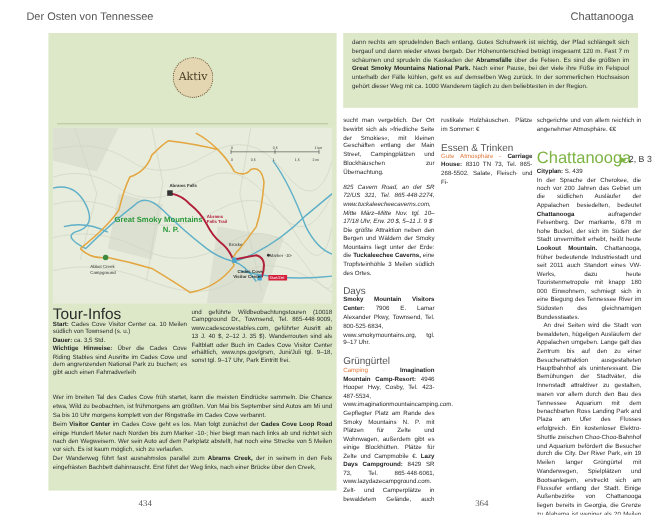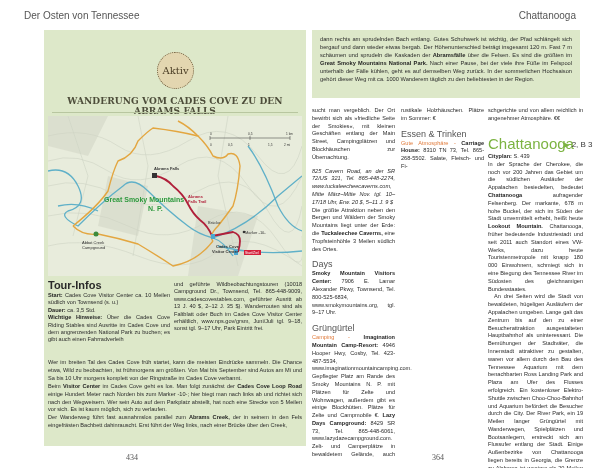--- a/index.html
+++ b/index.html
@@ -26,21 +26,21 @@
   .aktiv-title { position: absolute; left: 0; width: 262px; top: 66px; text-align: center; font-family: "DejaVu Serif", serif;
                  font-weight: bold; font-size: 9px; color: #4d4d3a; letter-spacing: 0.1px; }
   .aktiv-rule { position: absolute; left: 8px; right: 8px; top: 82px; height: 1px; background: #b8c6a0; }
 
   .map { position: absolute; left: 4px; top: 86px; width: 254px; height: 160px; background: #e7ecda; overflow: hidden; }
   .map svg { width: 100%; height: 100%; display: block; }
 
   .tour-col { position: absolute; font-size: 5.6px; line-height: 7.4px; color: #2b2b2b; }
   .tour-left { left: 4px; top: 250px; width: 122px; }
   .tour-right { left: 130px; top: 251px; width: 128px; text-align: justify; }
-  .tour-heading { font-size: 11px; font-weight: bold; color: #2a2a2a; line-height: 11px; margin-bottom: 1px; }
+  .tour-heading { font-size: 14px; font-weight: normal; color: #2a2a2a; line-height: 11px; margin-bottom: 1px; }
   .tour-left p { text-align: justify; }
   .tour-body { position: absolute; left: 4px; top: 329px; width: 254px; font-size: 5.6px; line-height: 7.9px; text-align: justify; }
 
   
   .cont-box { position: absolute; left: 12px; top: 30px; width: 268px; height: 68px; background: #dde8c9; padding: 5px 8px;
               font-size: 5.7px; line-height: 8.1px; text-align: justify; }
 
   .col { position: absolute; font-size: 5.6px; line-height: 7.8px; text-align: justify; }
   .col-3 { left: 188px; top: 107px; width: 95px; }
 
@@ -59,21 +59,20 @@
   .indent { text-indent: 6px; }
 </style>
 </head>
 <body>
 
 <div class="page page-left">
   <div class="running-head">Der Osten von Tennessee</div>
 
   <div class="aktiv-box">
     <div class="aktiv-badge">Aktiv</div>
-    <div class="aktiv-title">WANDERUNG VOM CADES COVE ZU DEN ABRAMS FALLS</div>
     <div class="aktiv-rule"></div>
 
     <div class="map">
       <svg viewBox="0 0 254 160" preserveAspectRatio="none">
         <rect width="254" height="160" fill="#e8ecdc"></rect>
 
         <g opacity="0.55" stroke="#b9bfb0" stroke-width="0.6" fill="none">
           <path d="M0 20 Q40 10 70 30 T140 25 T210 40 T254 30"></path>
           <path d="M0 45 Q30 35 60 55 T130 50 T200 70 T254 60"></path>
           <path d="M0 70 Q35 60 70 80 T150 75 T220 95 T254 90"></path>

